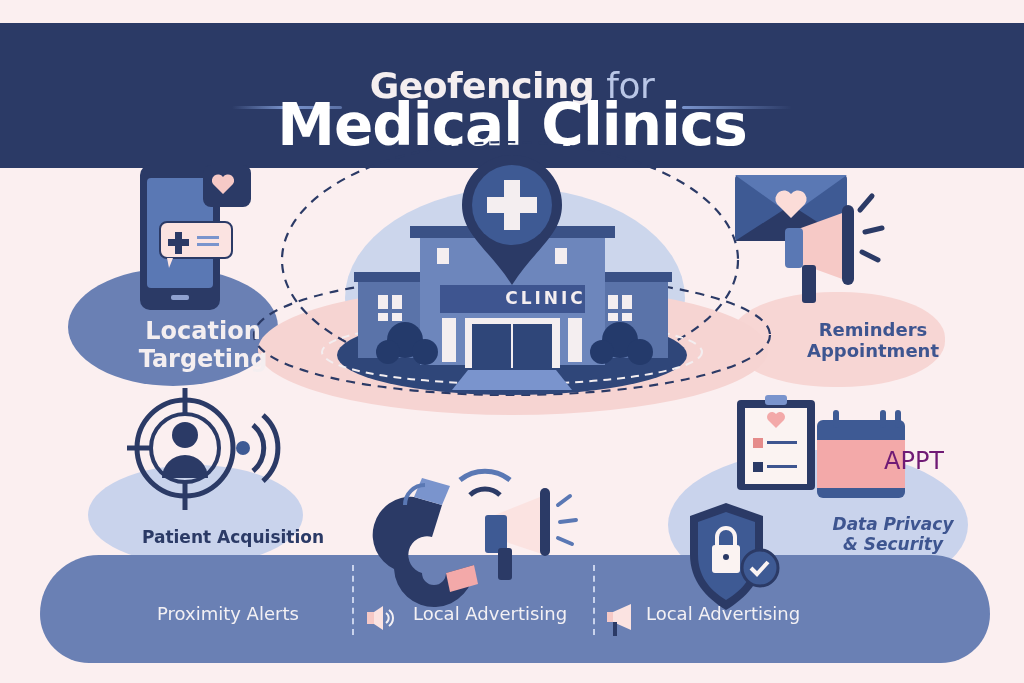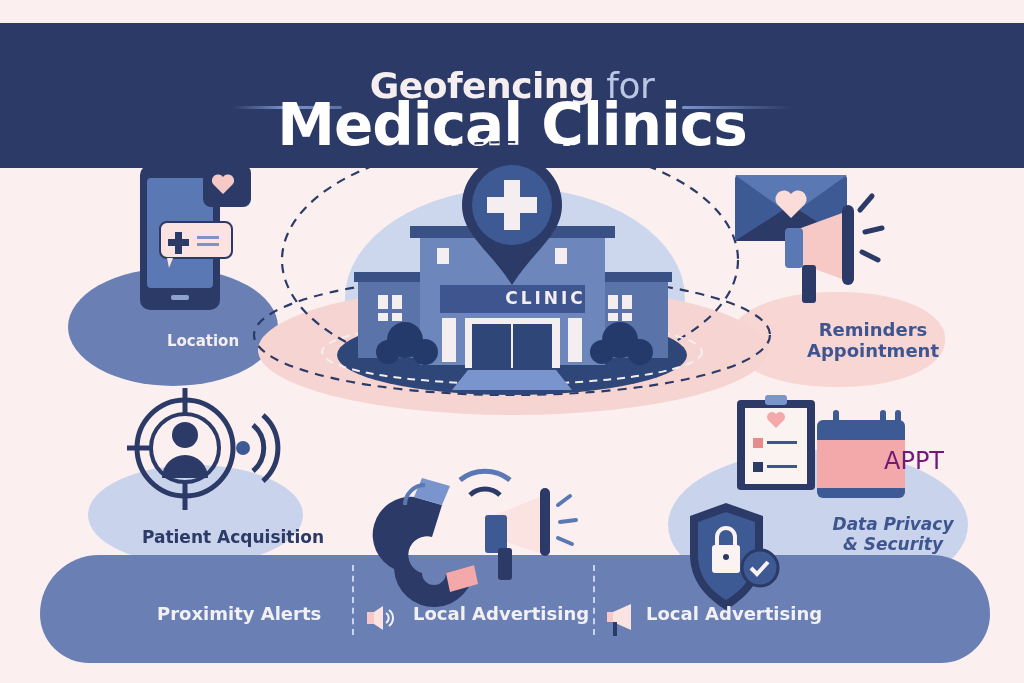--- a/index.html
+++ b/index.html
@@ -6,21 +6,21 @@
   body{width:1024px;height:683px;overflow:hidden;background:#fbeff0;font-family:"DejaVu Sans","Liberation Sans",sans-serif;position:relative;}
   .header{position:absolute;left:0;top:0;width:1024px;height:145px;background:#2b3a66;margin-top:23px;}
   .title-line1{position:absolute;top:42px;left:0;width:1024px;text-align:center;color:#f4eef0;font-size:36px;font-weight:bold;letter-spacing:-0.5px;}
   .title-line1 .for{font-weight:normal;color:#b9c6e6;}
   .rule{position:absolute;top:83px;height:3px;width:110px;border-radius:2px;background:linear-gradient(90deg,rgba(122,148,205,0),#7a94cd,rgba(122,148,205,0.6));}
   .rule.l{left:232px;} .rule.r{left:682px;background:linear-gradient(90deg,#7a94cd,rgba(122,148,205,0));}
   .title-line2{position:absolute;top:68px;left:0;width:1024px;text-align:center;color:#ffffff;font-size:58px;font-weight:bold;letter-spacing:-1px;}
   .blob{position:absolute;border-radius:50%;}
   .label{position:absolute;text-align:center;font-weight:bold;line-height:1.15;padding-left:33px;}
   .band{position:absolute;left:40px;top:555px;width:950px;height:108px;background:#6a80b4;border-radius:60px 60px 50px 50px;}
-  .band-item{position:absolute;top:603px;color:#f3f0f4;font-size:18px;font-weight:bold;}
+  .band-item{position:absolute;top:603px;color:#f3f0f4;font-size:18px;font-weight:normal;}
   .vsep{position:absolute;top:565px;height:70px;border-left:2px dashed #c9d3ec;}
   svg{position:absolute;overflow:visible;}
 </style>
 </head>
 <body>
 
 <div class="header">
   <div class="rule l"></div>
   <div class="rule r"></div>
   <div class="title-line1">
@@ -91,22 +91,23 @@
   <rect x="36" y="135" width="18" height="5" rx="2" fill="#8fa1cf"></rect>
   <rect x="68" y="5" width="48" height="42" rx="8" fill="#2b3a66"></rect>
   <path d="M88 34 l-10 -10 a6 6 0 0 1 10 -7 a6 6 0 0 1 10 7z" fill="#f6c9c6"></path>
   <rect x="25" y="62" width="72" height="36" rx="7" fill="#fbe3e1" stroke="#2b3a66" stroke-width="2"></rect>
   <polygon points="32,98 38,98 34,108" fill="#fbe3e1"></polygon>
   <rect x="40" y="72" width="7" height="22" fill="#2b3a66"></rect>
     <rect x="33" y="79" width="21" height="7" fill="#2b3a66"></rect>
   <rect x="62" y="76" width="22" height="3" fill="#7a94cd"></rect>
     <rect x="62" y="83" width="22" height="3" fill="#7a94cd"></rect>
 </svg>
-<div class="label" style="left:85px;top:318px;width:170px;color:#f4eef0;font-size:15px;margin-top:15px;">
+<div class="label" style="left:85px;top:318px;width:170px;color:#f4eef0;font-size:24px;">
   <div>Location</div>
+  <div>Targeting</div>
 </div>
 
 <svg width="200" height="140" style="left:730px;top:170px;">
   <rect x="5" y="5" width="112" height="66" rx="4" fill="#3e5a94"></rect>
   <polygon points="5,71 61,35 117,71" fill="#2b3a66"></polygon>
   <polygon points="5,5 61,45 117,5" fill="#5a78b4"></polygon>
   <path d="M61 48 l-14 -14 a8 8 0 0 1 14 -10 a8 8 0 0 1 14 10z" fill="#fbdcd8"></path>
   <polygon points="60,62 115,42 115,110 60,90" fill="#f6c9c6"></polygon>
   <rect x="55" y="58" width="18" height="40" rx="4" fill="#5a78b4"></rect>
   <rect x="112" y="35" width="12" height="80" rx="6" fill="#2b3a66"></rect>

